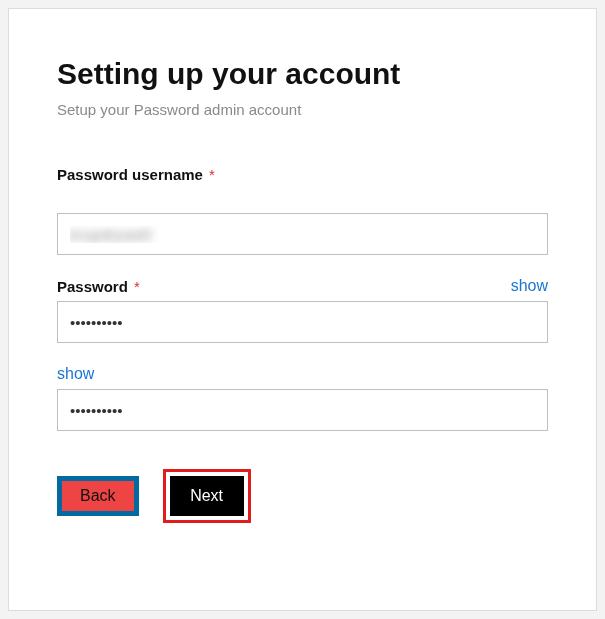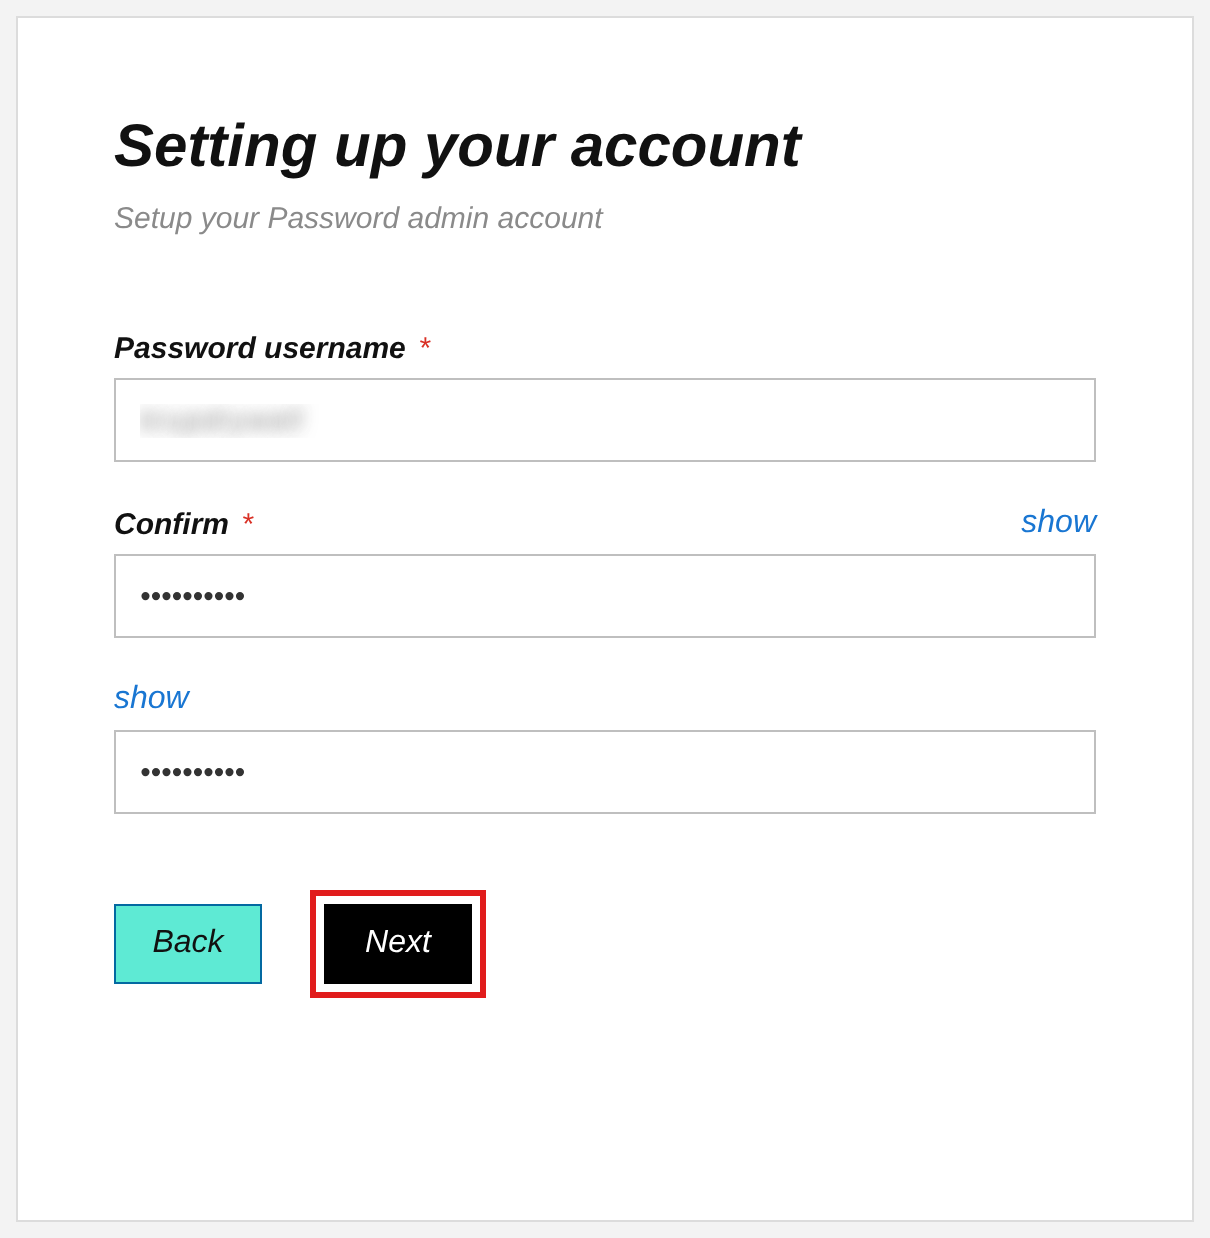--- a/index.html
+++ b/index.html
@@ -1,15 +1,15 @@
 <!DOCTYPE html>
 <html><head>
   <meta charset="utf-8">
   <style>
-    * { box-sizing: border-box; margin: 0; padding: 0; font-style: italic; }
+    * { box-sizing: border-box; margin: 0; padding: 0; }
     body {
       font-family: "Segoe UI", Arial, sans-serif;
       background: #f3f3f3;
       width: 605px;
       height: 619px;
       padding: 8px;
     }
     .panel {
       background: #ffffff;
       border: 1px solid #dcdcdc;
@@ -56,40 +56,41 @@
       font-size: 15px;
       font-family: inherit;
       outline: none;
       color: #333;
       background: #fff;
     }
     .blurred {
       color: transparent;
       text-shadow: 0 0 8px rgba(120,120,120,0.9);
       letter-spacing: 0.5px;
+      margin-top: 24px;
     }
     .button-row {
       margin-top: 38px;
       display: flex;
       gap: 24px;
       align-items: center;
     }
     .btn {
       height: 40px;
       min-width: 74px;
       padding: 0 18px;
       font-size: 16px;
       border: none;
       cursor: pointer;
       font-family: inherit;
     }
     .btn-back {
-      background: #5eead4;
+      background: #ef4444;
       color: #111;
-      border: 1px solid #0369a1;
+      border: 5px solid #0369a1;
     }
     .btn-next {
       background: #000000;
       color: #fff;
       font-weight: 400;
     }
     .highlight-box {
       border: 3px solid #e11c1c;
       padding: 4px;
       display: inline-block;
@@ -109,21 +110,21 @@
         <span>Password username</span>
         <span class="req">*</span>
       </label>
     </div>
     <input type="text" class="text-input blurred" value="krupdrywell" style="">
   </div>
 
   <div class="field-block">
     <div class="label-row">
       <label class="field-label">
-        <span>Confirm</span>
+        <span>Password</span>
         <span class="req">*</span>
       </label>
       <span class="show-link">show</span>
     </div>
     <input type="text" class="text-input" value="••••••••••" style="">
   </div>
 
   <div class="field-block">
     <div class="label-row">
       <span class="show-link">show</span>

